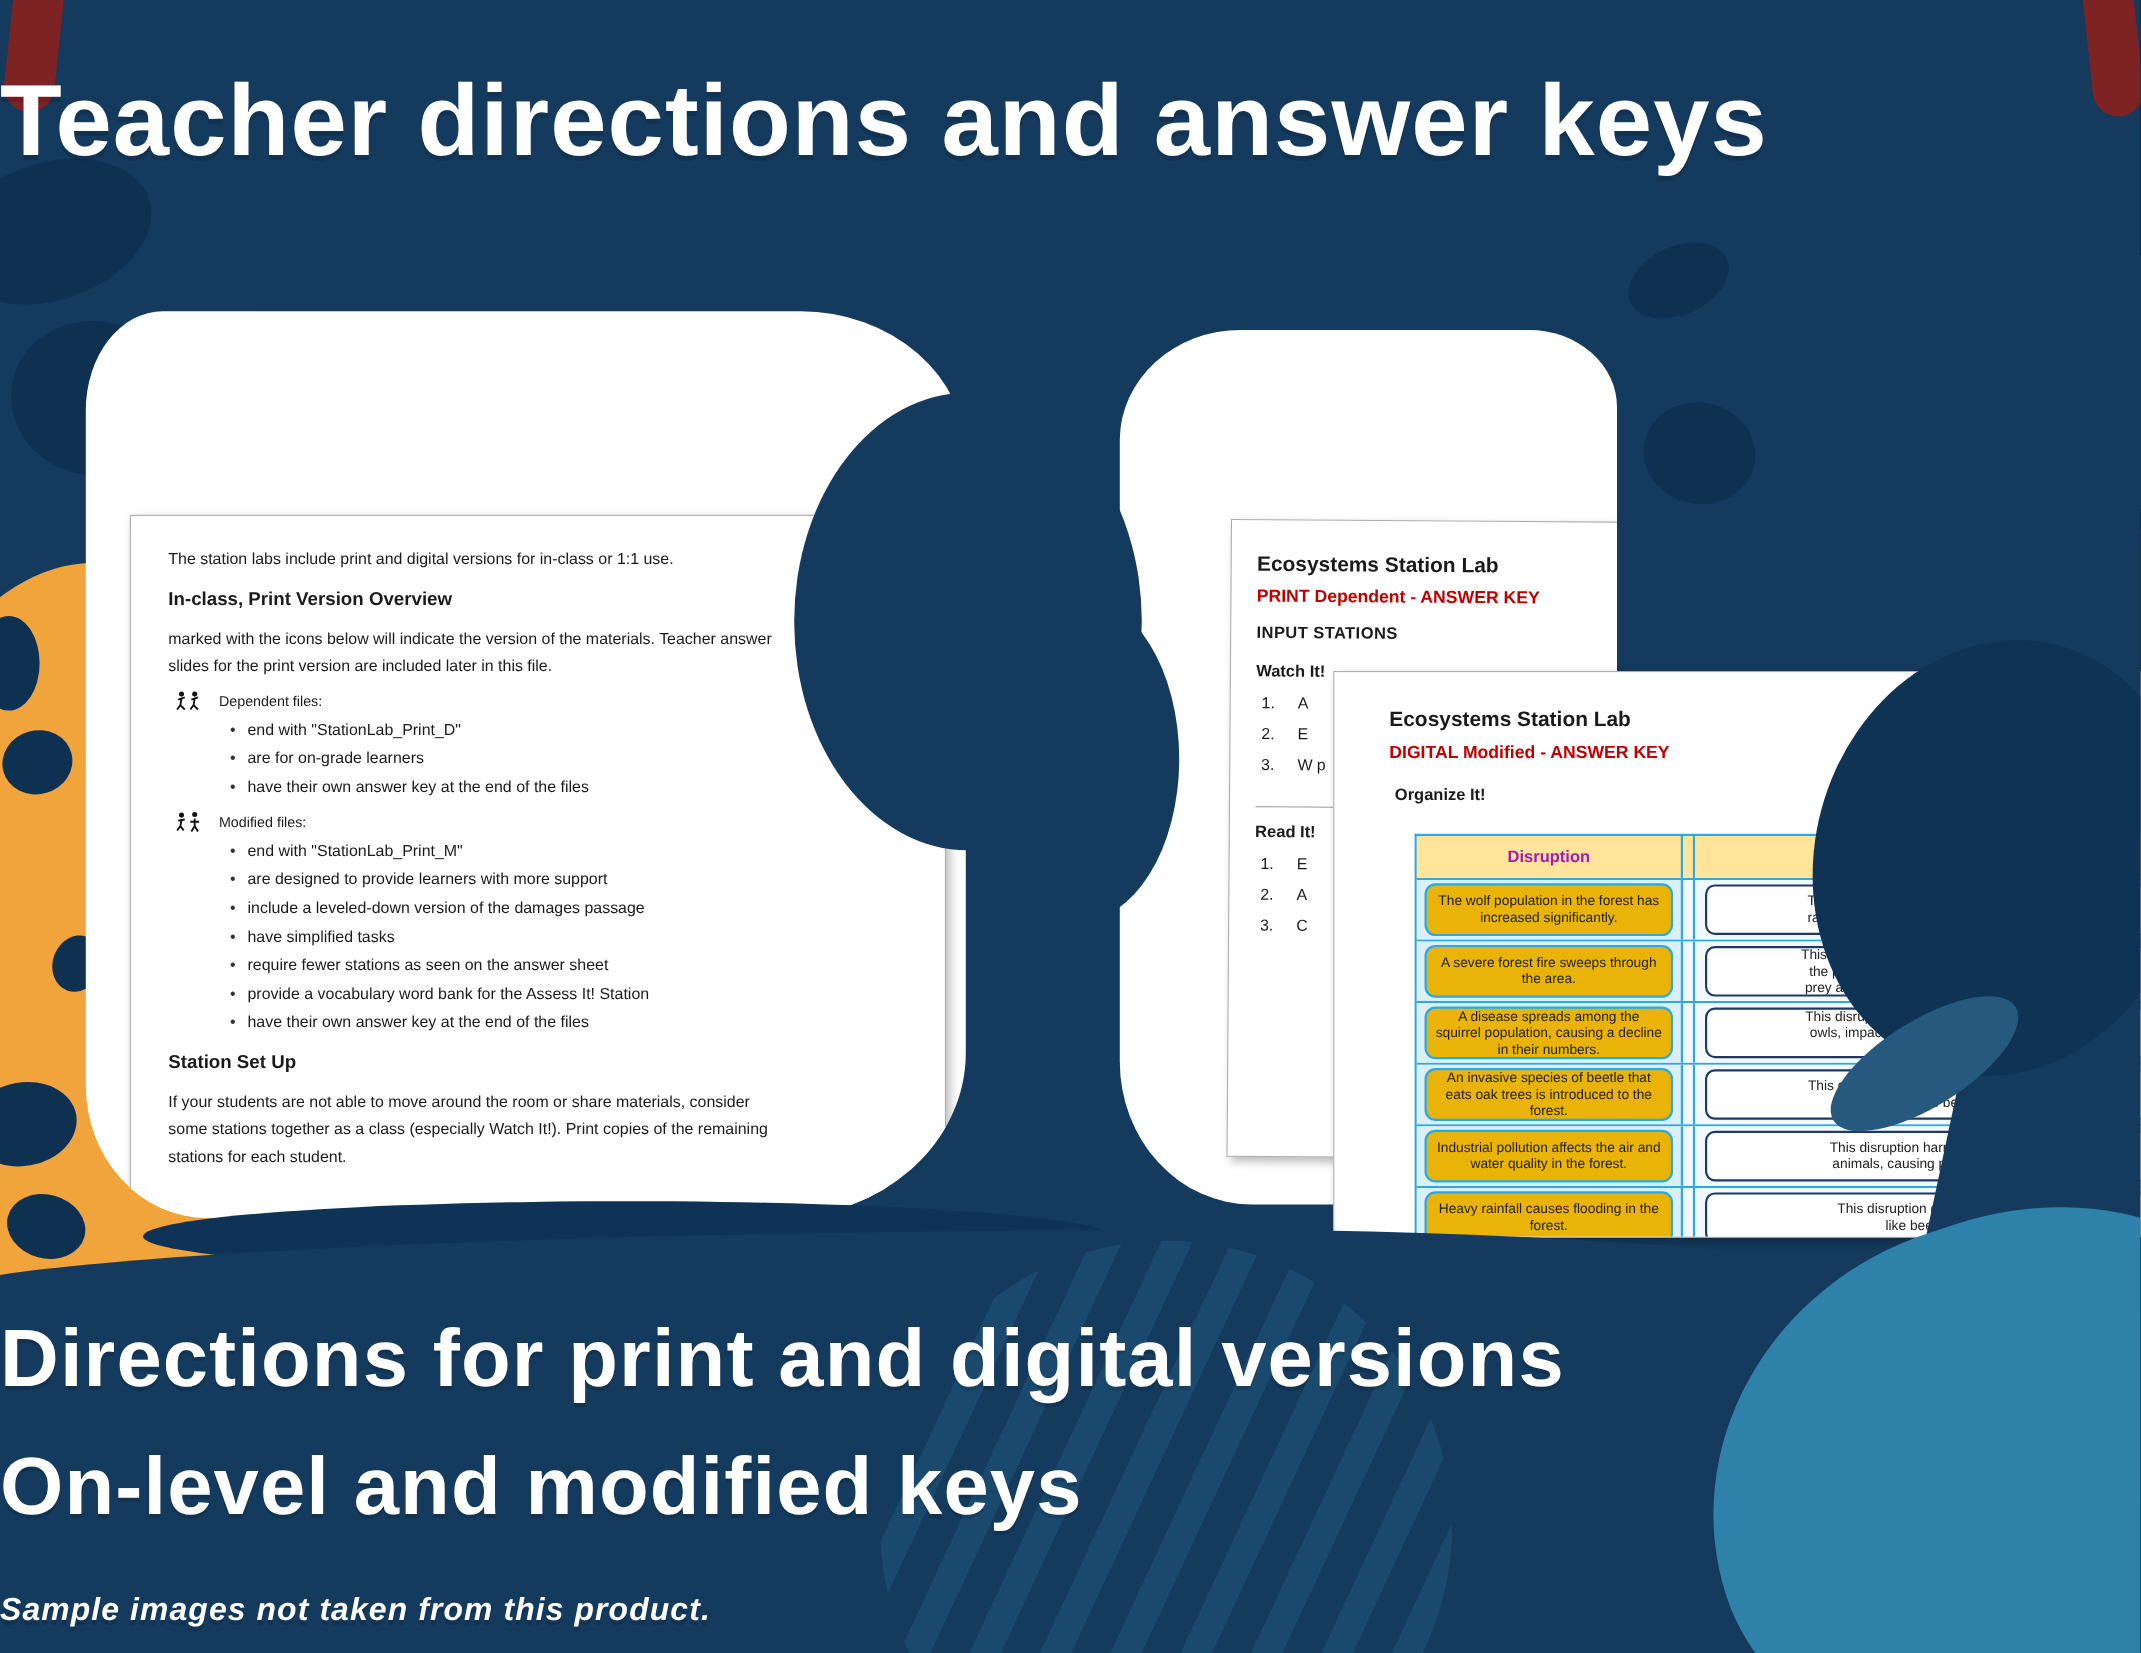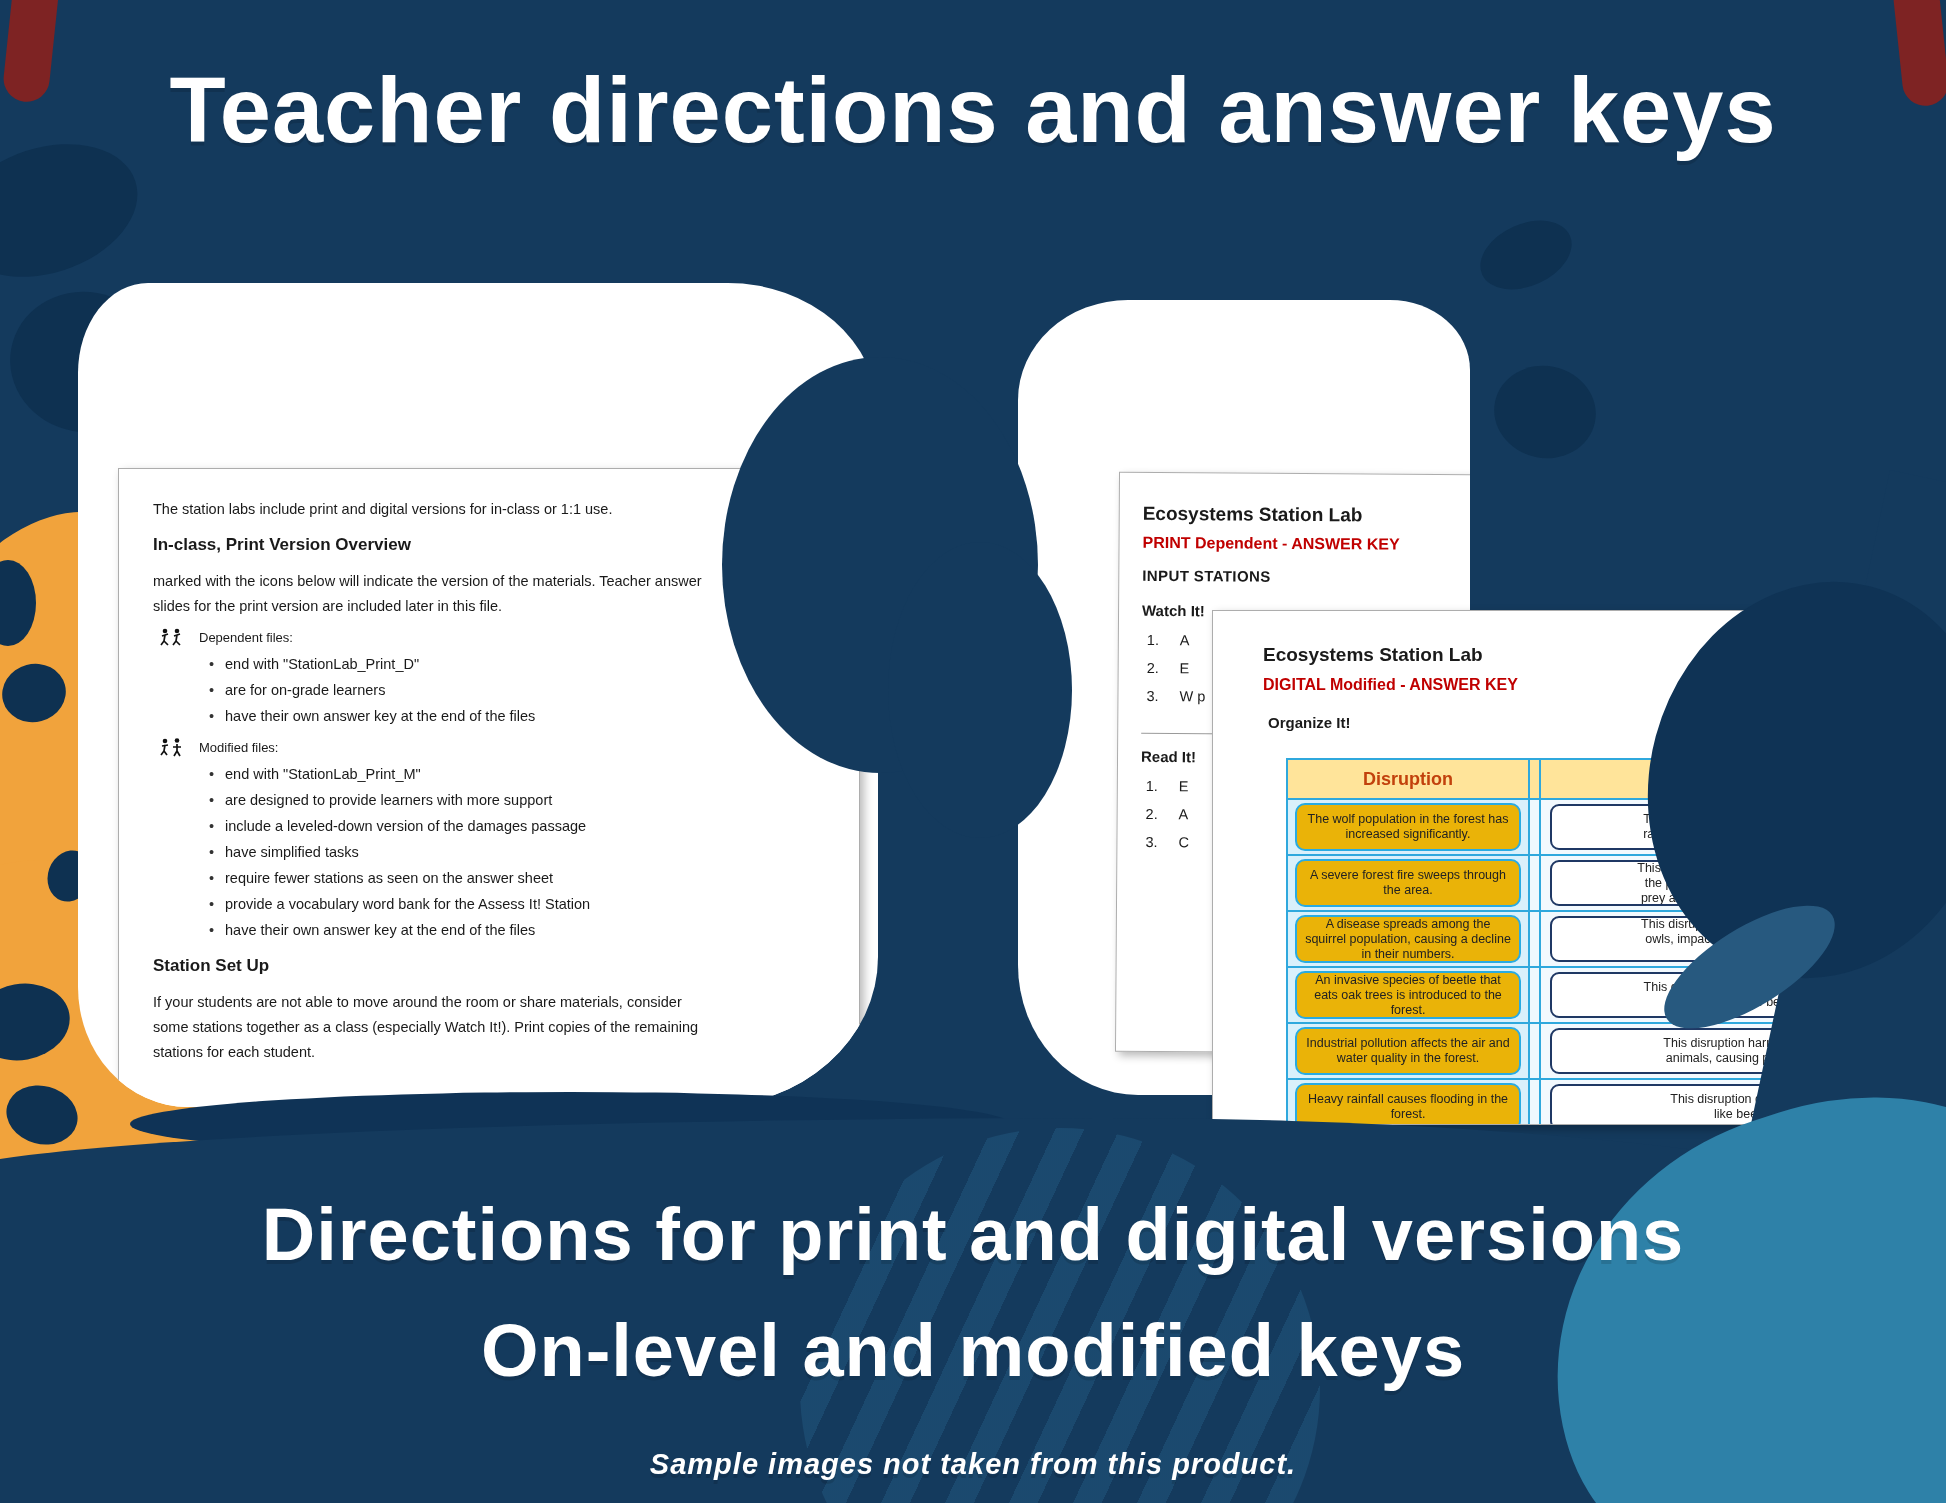--- a/index.html
+++ b/index.html
@@ -64,37 +64,37 @@
   .ktable{position:absolute;left:73px;top:147px;width:686px;border:2px solid #2fa8dd;
           border-bottom:none;font-size:12.5px;line-height:15px;color:#222;}
   .krow{display:flex;height:54px;border-bottom:2px solid #2fa8dd;}
   .krow.khead{height:38px;}
   .kc1{width:240px;background:#d9f0fb;border-right:2px solid #2fa8dd;
        display:flex;align-items:stretch;}
   .kgap{width:9px;background:#eef8fe;border-right:2px solid #2fa8dd;}
   .kc2{flex:1;background:#f2f9fe;display:flex;align-items:stretch;}
   .khead .kc1,.khead .kc2,.khead .kgap{background:#ffe49a;}
   .khcell{display:flex;align-items:center;justify-content:center;
-          font-weight:bold;font-size:18px;color:#c2410c;}
+          font-weight:bold;font-size:15px;color:#a21caf;}
   .dis-box{flex:1;margin:3px 7px;background:#eab308;border:2.5px solid #29abe2;border-radius:10px;
            display:flex;align-items:center;justify-content:center;text-align:center;
            padding:1px 8px;overflow:hidden;}
   .imp-box{flex:1;margin:4px 9px;background:#fff;border:2.5px solid #1f3864;border-radius:9px;
            display:flex;flex-direction:column;align-items:center;justify-content:center;
            overflow:hidden;}
   .il{white-space:nowrap;text-align:center;}
   
   #right-cut{left:1890px;top:470px;width:520px;height:860px;background:#143a5d;
              transform:rotate(12deg);transform-origin:top left;z-index:8;}
   #bottom-wave{left:-60px;top:1118px;width:2120px;height:440px;background:#143a5d;z-index:8;
                border-radius:55% 45% 0 0/60px 150px 0 0;}
   #dark-band{left:130px;top:1092px;width:880px;height:64px;background:#0f3356;
              border-radius:50%;z-index:6;}
   
-  .big-white{width:100%;text-align:center;color:#ffffff;font-weight:800;z-index:11;
+  .big-white{width:100%;color:#ffffff;font-weight:800;z-index:11;
              text-shadow:0 4px 0 rgba(0,0,0,.12);letter-spacing:1px;}
   #page-title{top:58px;font-size:92px;}
   #footer1{top:1192px;font-size:74px;}
   #footer2{top:1308px;font-size:74px;}
   #footnote{top:1448px;font-size:29px;font-weight:bold;z-index:11;font-style:italic;}
   svg{display:block;}
 </style>
 </head>
 <body>
 

